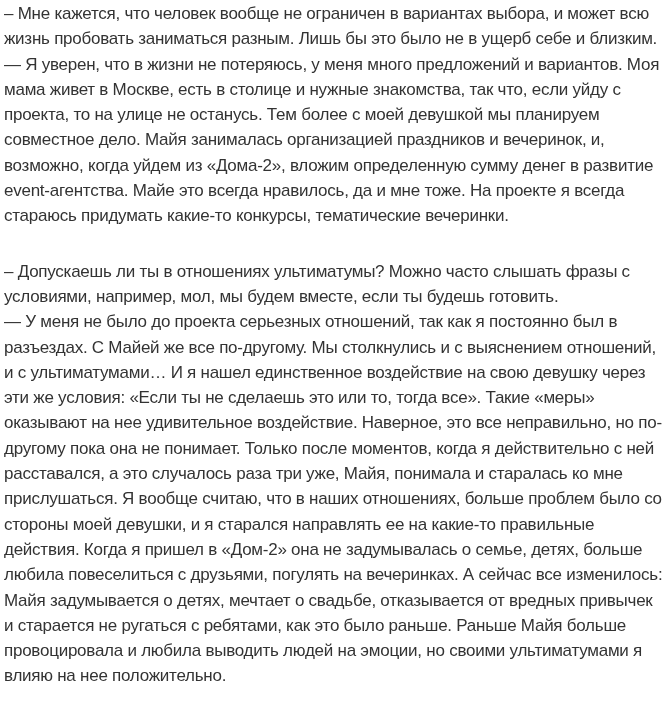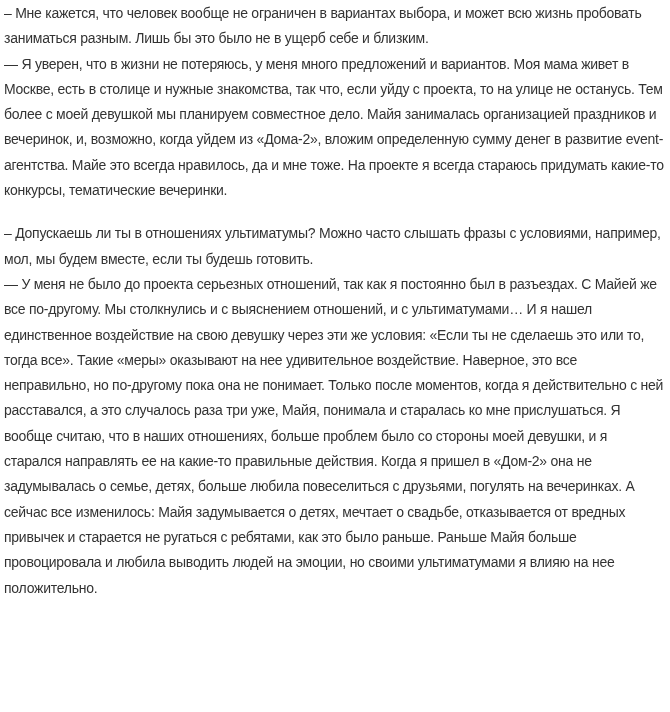--- a/index.html
+++ b/index.html
@@ -12,31 +12,31 @@
     background: #ffffff;
     overflow: hidden;
     font-family: "Liberation Sans", "DejaVu Sans", sans-serif;
   }
   .article {
     box-sizing: border-box;
     width: 670px;
     height: 712px;
     padding: 1px 6px 0 4px;
     color: #333333;
-    font-size: 14px;
+    font-size: 17px;
     line-height: 25.3px;
     letter-spacing: -0.25px;
     text-align: left;
   }
   .article p {
     margin: 0;
     padding: 0;
   }
   .article p.question {
-    margin-top: 18px;
+    margin-top: 30px;
   }
 </style>
 </head>
 <body>
 
 <div class="article">
   <p class="answer">– Мне кажется, что человек вообще не ограничен в вариантах выбора, и может всю жизнь пробовать заниматься разным. Лишь бы это было не в ущерб себе и близким.</p>
   <p class="answer">— Я уверен, что в жизни не потеряюсь, у меня много предложений и вариантов. Моя мама живет в Москве, есть в столице и нужные знакомства, так что, если уйду с проекта, то на улице не останусь. Тем более с моей девушкой мы планируем совместное дело. Майя занималась организацией праздников и вечеринок, и, возможно, когда уйдем из «Дома-2», вложим определенную сумму денег в развитие event-агентства. Майе это всегда нравилось, да и мне тоже. На проекте я всегда стараюсь придумать какие-то конкурсы, тематические вечеринки.</p>
   <p class="question">– Допускаешь ли ты в отношениях ультиматумы? Можно часто слышать фразы с условиями, например, мол, мы будем вместе, если ты будешь готовить.</p>
   <p class="answer">— У меня не было до проекта серьезных отношений, так как я постоянно был в разъездах. С Майей же все по-другому. Мы столкнулись и с выяснением отношений, и с ультиматумами… И я нашел единственное воздействие на свою девушку через эти же условия: «Если ты не сделаешь это или то, тогда все». Такие «меры» оказывают на нее удивительное воздействие. Наверное, это все неправильно, но по-другому пока она не понимает. Только после моментов, когда я действительно с ней расставался, а это случалось раза три уже, Майя, понимала и старалась ко мне прислушаться. Я вообще считаю, что в наших отношениях, больше проблем было со стороны моей девушки, и я старался направлять ее на какие-то правильные действия. Когда я пришел в «Дом-2» она не задумывалась о семье, детях, больше любила повеселиться с друзьями, погулять на вечеринках. А сейчас все изменилось: Майя задумывается о детях, мечтает о свадьбе, отказывается от вредных привычек и старается не ругаться с ребятами, как это было раньше. Раньше Майя больше провоцировала и любила выводить людей на эмоции, но своими ультиматумами я влияю на нее положительно.</p>

